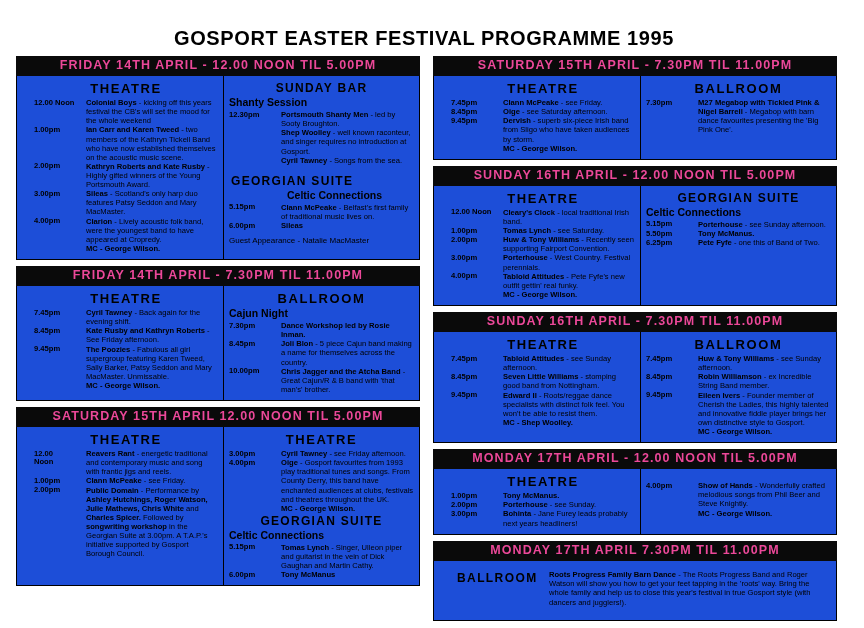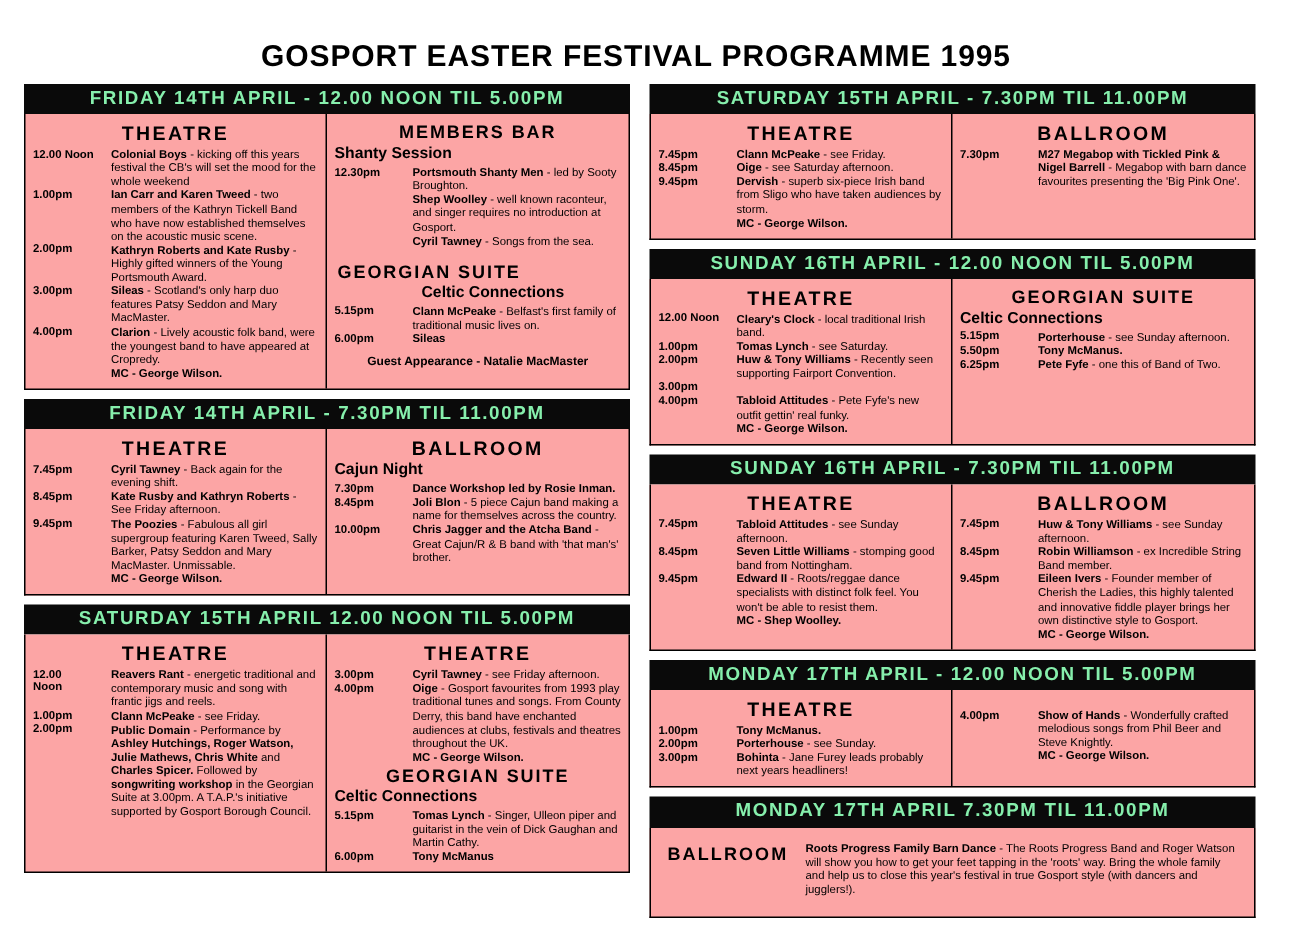--- a/index.html
+++ b/index.html
@@ -29,37 +29,38 @@
     display:flex;
     gap:13px;
     padding:0 16px;
     align-items:flex-start;
   }
   .col{width:404px;flex:0 0 404px;}
 
   
   .banner{
     background:#0a0a0a;
-    color:#86efac;
+    color:#ec4899;
     text-align:center;
     font-weight:bold;
     font-size:12.5px;
     letter-spacing:1.1px;
     padding:3px 0 4px 0;
     margin-top:6px;
     line-height:1.05;
   }
   .banner:first-child{margin-top:0;}
 
   
   .secbox{
     border:1.4px solid #000;
     border-top:none;
     display:flex;
-    background:#fca5a5;
+    background:#1d4ed8;
+    padding-left:12px;
   }
   .half{
     flex:1 1 50%;
     padding:4px 5px 6px 5px;
     box-sizing:border-box;
   }
   .half.left{border-right:1.4px solid #000;}
   .half.full{flex:1 1 100%;}
 
   .venue{
@@ -103,23 +104,23 @@
     line-height:1.2;
   }
   .desc b{font-weight:bold;}
   .note{
     font-size:7.6px;
     font-weight:bold;
     line-height:1.2;
     padding-left:52px;
   }
   .guest{
-    text-align:center;
+    text-align:left;
     font-size:8px;
-    font-weight:bold;
+    font-weight:normal;
     margin-top:6px;
   }
   .spacer{height:8px;}
 
   
   .finalrow{display:flex;padding:5px 6px 7px 6px;}
   .finalrow .lbl{
     flex:0 0 92px;
     font-weight:bold;
     font-size:12px;
@@ -161,21 +162,21 @@
                 <div class="desc"><b>Sileas</b><span> - Scotland's only harp duo features Patsy Seddon and Mary MacMaster.</span></div>
               </div>
               <div class="row">
                 <div class="time">4.00pm</div>
                 <div class="desc"><b>Clarion</b><span> - Lively acoustic folk band, were the youngest band to have appeared at Cropredy.</span></div>
               </div>
             </div>
           <div class="note">MC - George Wilson.</div>
         </div>
         <div class="half">
-          <div class="venue small">MEMBERS BAR</div>
+          <div class="venue small">SUNDAY BAR</div>
           <div class="subvenue">Shanty Session</div>
           <div class="rows">
               <div class="row">
                 <div class="time">12.30pm</div>
                 <div class="desc"><b>Portsmouth Shanty Men</b><span> - led by Sooty Broughton.</span></div>
               </div>
               <div class="row">
                 <div class="time"></div>
                 <div class="desc"><b>Shep Woolley</b><span> - well known raconteur, and singer requires no introduction at Gosport.</span></div>
               </div>
@@ -336,20 +337,21 @@
               <div class="row">
                 <div class="time">1.00pm</div>
                 <div class="desc"><b>Tomas Lynch</b><span> - see Saturday.</span></div>
               </div>
               <div class="row">
                 <div class="time">2.00pm</div>
                 <div class="desc"><b>Huw &amp; Tony Williams</b><span> - Recently seen supporting Fairport Convention.</span></div>
               </div>
               <div class="row">
                 <div class="time">3.00pm</div>
+                <div class="desc"><b>Porterhouse</b><span> - West Country. Festival perennials.</span></div>
               </div>
               <div class="row">
                 <div class="time">4.00pm</div>
                 <div class="desc"><b>Tabloid Attitudes</b><span> - Pete Fyfe's new outfit gettin' real funky.</span></div>
               </div>
             </div>
           <div class="note">MC - George Wilson.</div>
         </div>
         <div class="half">
           <div class="venue small">GEORGIAN SUITE</div>

